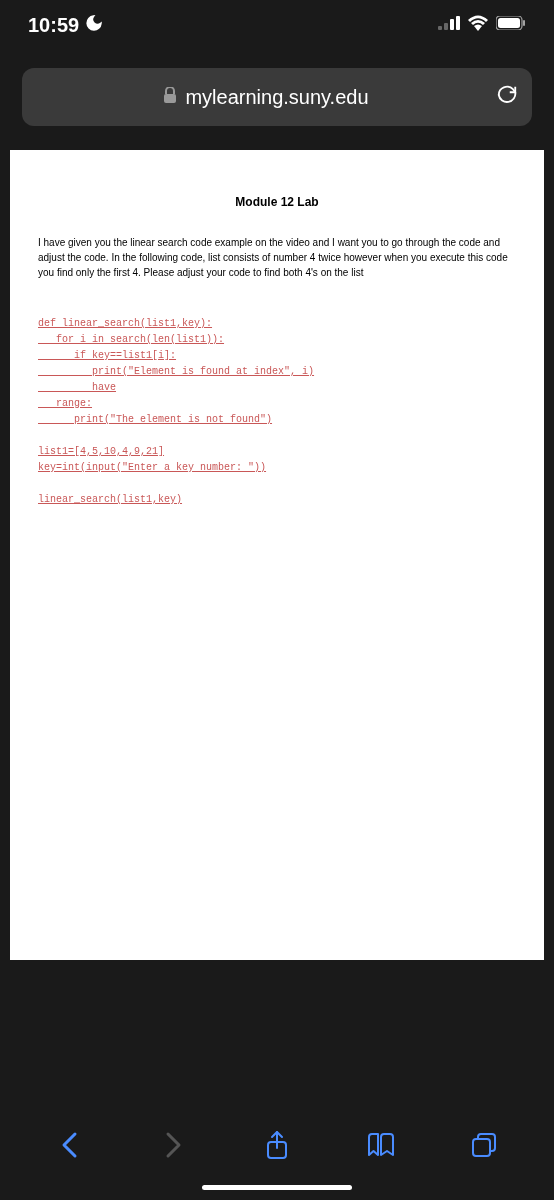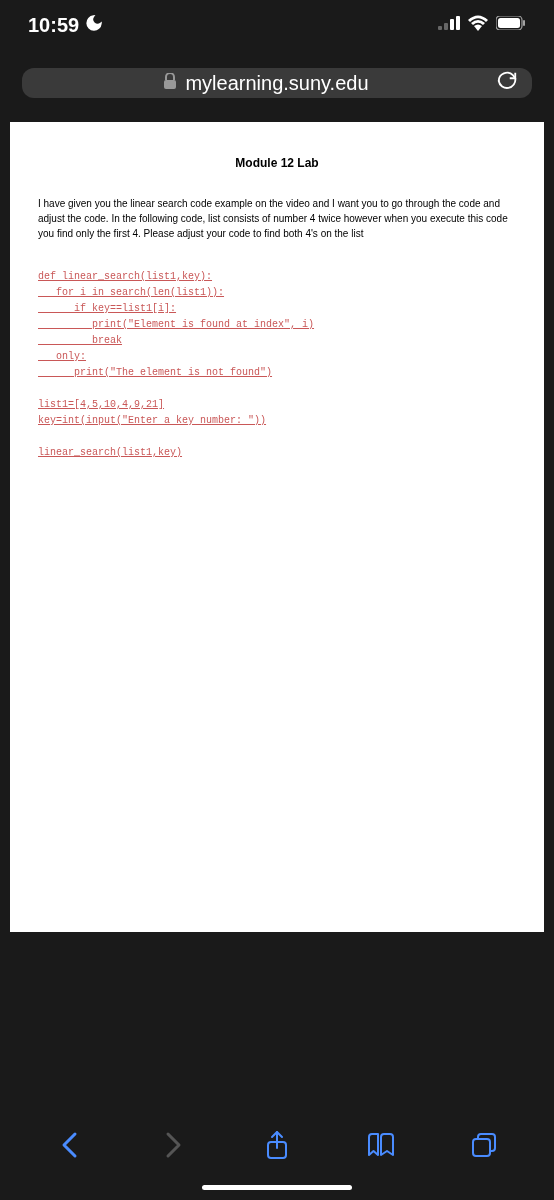--- a/index.html
+++ b/index.html
@@ -26,21 +26,21 @@
       font-size: 20px;
       font-weight: 600;
     }
     .status-right {
       display: flex;
       align-items: center;
       gap: 8px;
     }
     .address-bar {
       margin: 18px 22px 0;
-      height: 30px;
+      height: 58px;
       background: #3a3a3a;
       border-radius: 12px;
       display: flex;
       align-items: center;
       justify-content: space-between;
       padding: 0 14px;
     }
     .address-center {
       display: flex;
       align-items: center;
@@ -49,35 +49,35 @@
       justify-content: center;
     }
     .url-text {
       color: #fff;
       font-size: 20px;
     }
     .content-area {
       margin: 24px 10px 0;
       background: #fff;
       height: 810px;
-      padding: 34px 28px 28px;
+      padding: 45px 28px 28px;
       overflow: hidden;
     }
     .doc-title {
       text-align: center;
       font-size: 12px;
       font-weight: 700;
       color: #000;
       margin-bottom: 26px;
     }
     .doc-intro {
       font-size: 10px;
       line-height: 1.5;
       color: #000;
-      margin-bottom: 12px;
+      margin-bottom: 20px;
     }
     .code-block {
       font-family: "Courier New", monospace;
       font-size: 10px;
       line-height: 1.6;
       white-space: pre;
     }
     .code-line { color: #c95757; text-decoration: underline; }
     .bottom-toolbar {
       position: absolute;
@@ -161,22 +161,22 @@
 </div>
 
 <div class="content-area">
   <div class="doc-title">Module 12 Lab</div>
   <div class="doc-intro">I have given you the linear search code example on the video and I want you to go through the code and adjust the code. In the following code, list consists of number 4 twice however when you execute this code you find only the first 4. Please adjust your code to find both 4's on the list</div>
   <div class="code-block">
 <span class="code-line">def linear_search(list1,key):</span>
 <span class="code-line">   for i in search(len(list1)):</span>
 <span class="code-line">      if key==list1[i]:</span>
 <span class="code-line">         print("Element is found at index", i)</span>
-<span class="code-line">         break</span>
-<span class="code-line">   only:</span>
+<span class="code-line">         have</span>
+<span class="code-line">   range:</span>
 <span class="code-line">      print("The element is not found")</span>
 
 <span class="code-line">list1=[4,5,10,4,9,21]</span>
 <span class="code-line">key=int(input("Enter a key number: "))</span>
 
 <span class="code-line">linear_search(list1,key)</span>
   </div>
 </div>
 
 <div class="bottom-toolbar">

